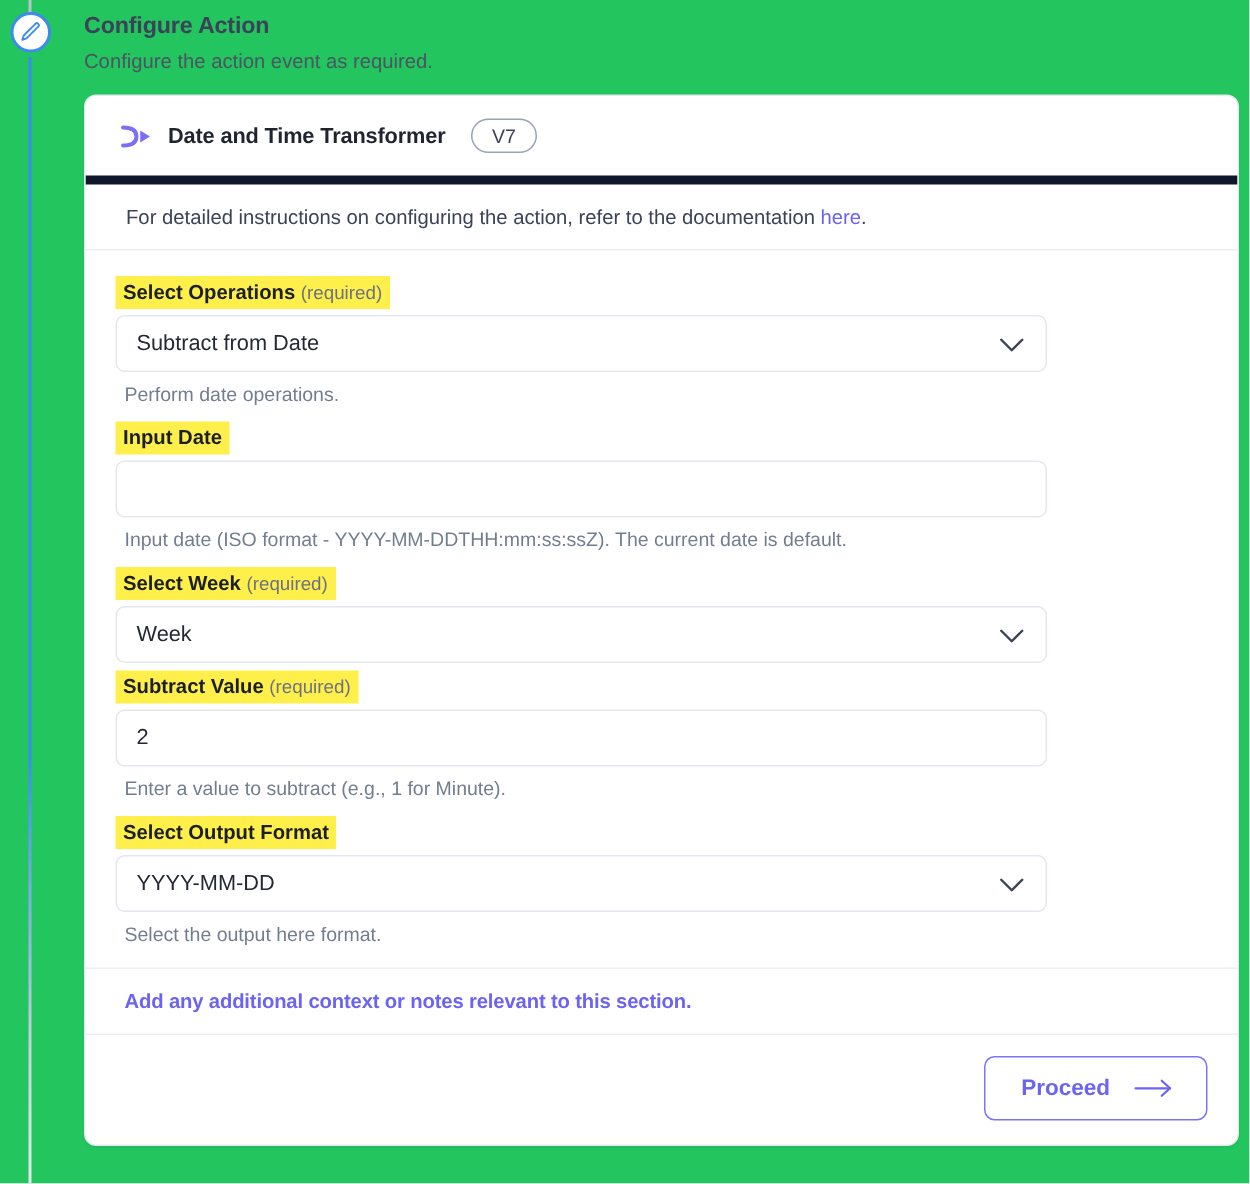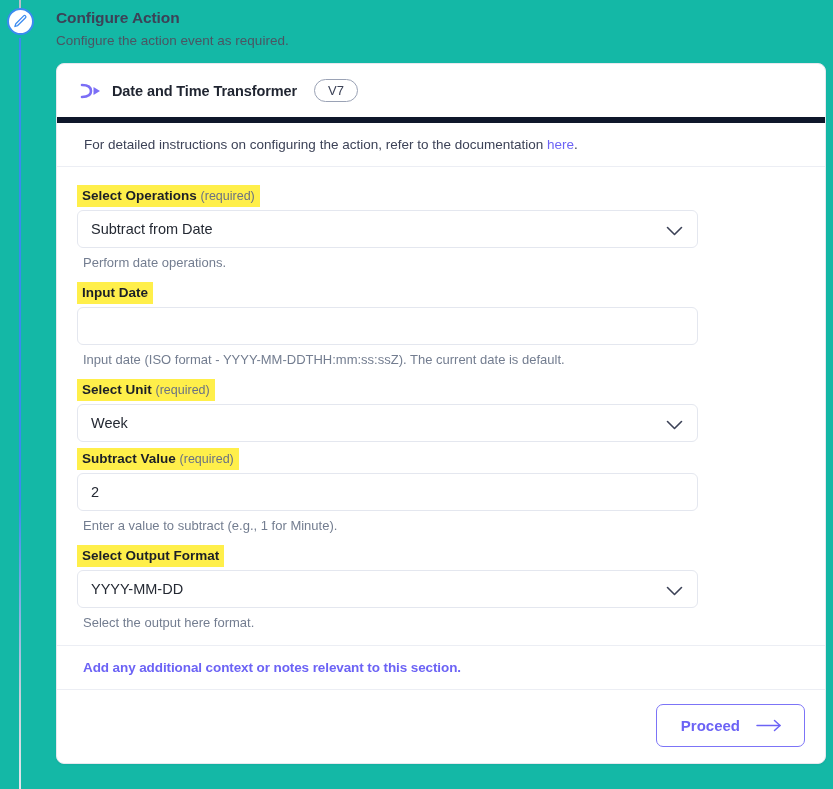--- a/index.html
+++ b/index.html
@@ -3,21 +3,21 @@
 <meta charset="utf-8">
 <style>
   * { box-sizing: border-box; }
   html, body {
     margin: 0; padding: 0;
     width: 833px; height: 789px;
     background: #f7f8fc;
     font-family: "Liberation Sans", sans-serif;
     overflow: hidden;
   }
-  .page { position: relative; width: 833px; height: 789px; background: #14b8a6; }
+  .page { position: relative; width: 833px; height: 789px; background: #22c55e; }
 
   
   .rail { position: absolute; left: 0; top: 0; width: 40px; height: 789px; }
   .rail-line-top {
     position: absolute; left: 19px; top: 0; width: 2px; height: 10px;
     background: #b9c0cc;
   }
   .rail-line {
     position: absolute; left: 19px; top: 38px; width: 2px; height: 751px;
     background: linear-gradient(to bottom, #3b8bf0 0%, #3b8bf0 62%, #c9d0da 88%, #e3e7ee 100%);
@@ -176,21 +176,21 @@
           <span class="hl"><span>Input Date</span></span>
         </div>
         <div class="control empty">
           <span></span>
         </div>
         <div class="help">Input date (ISO format - YYYY-MM-DDTHH:mm:ss:ssZ). The current date is default.</div>
       </div>
 
       <div class="field">
         <div class="field-label-row">
-          <span class="hl"><span>Select Unit</span> <span class="req">(required)</span></span>
+          <span class="hl"><span>Select Week</span> <span class="req">(required)</span></span>
         </div>
         <div class="control">
           <span>Week</span>
           <span class="chev">
             <svg width="17" height="11" viewBox="0 0 17 11" fill="none" stroke="#3c4257" stroke-width="1.6" stroke-linecap="round" stroke-linejoin="round">
               <path d="M1.5 2 L8.5 9 L15.5 2"></path>
             </svg>
           </span>
         </div>
         <div class="help" style="margin-bottom:2px;"></div>

